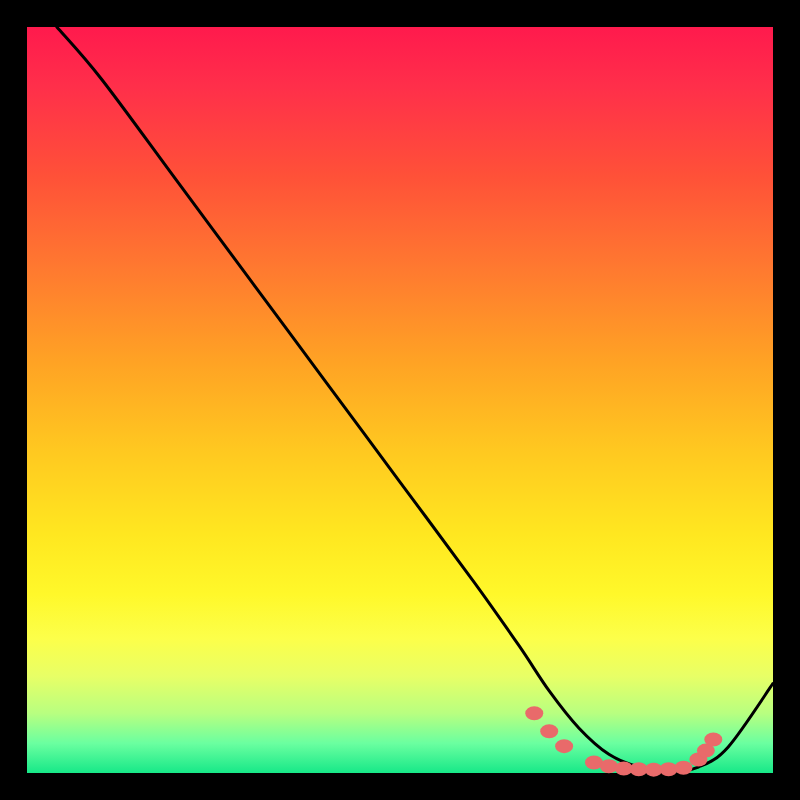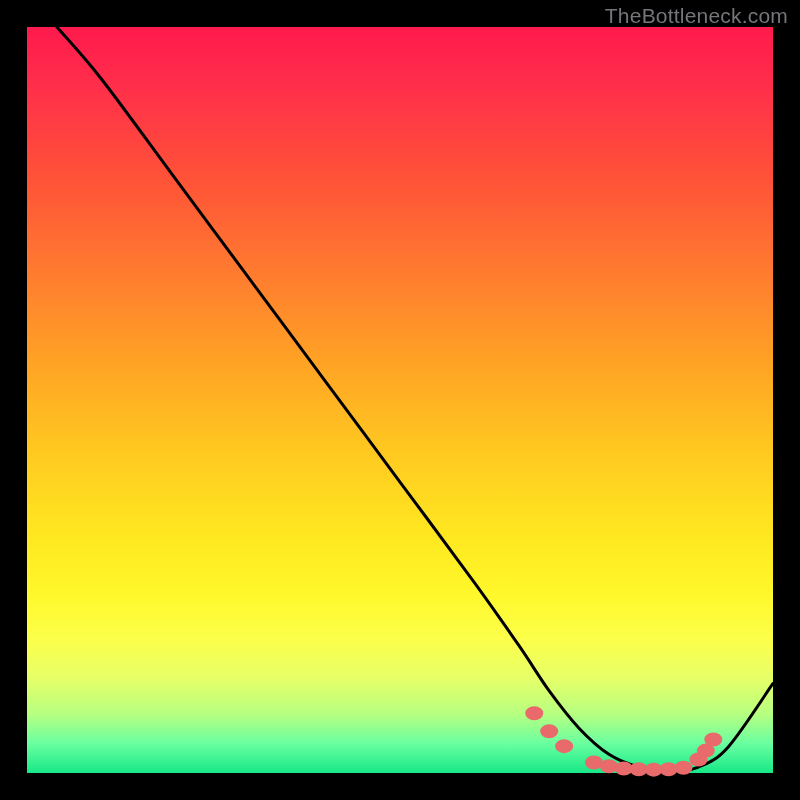--- a/index.html
+++ b/index.html
@@ -53,21 +53,20 @@
   .marker {
     fill: #e96a6a;
     stroke: none;
   }
 </style>
 </head>
 <body>
 
 <div class="wrapper">
   <div class="plot-area"></div>
-  <div class="watermark">TheBottleneck.com</div>
   <svg class="curve-svg" viewBox="0 0 746 746" preserveAspectRatio="none">
     <path id="curve-path" fill="none" stroke="#000000" stroke-width="3" stroke-linecap="round" stroke-linejoin="round" d="M 29.84 0.00 C 37.30 8.70, 54.71 26.73, 74.60 52.22 C 94.49 77.71, 124.33 119.36, 149.20 152.93 C 174.07 186.50, 198.93 220.07, 223.80 253.64 C 248.67 287.21, 273.53 320.78, 298.40 354.35 C 323.27 387.92, 348.13 421.49, 373.00 455.06 C 397.87 488.63, 427.71 528.42, 447.60 555.77 C 467.49 583.12, 479.93 601.15, 492.36 619.18 C 504.79 637.21, 512.25 650.26, 522.20 663.94 C 532.15 677.62, 542.09 690.67, 552.04 701.24 C 561.99 711.81, 571.93 720.88, 581.88 727.35 C 591.83 733.82, 601.77 737.17, 611.72 740.03 C 621.67 742.89, 631.61 744.51, 641.56 744.51 C 651.51 744.51, 661.45 744.13, 671.40 740.03 C 681.35 735.93, 688.81 733.82, 701.24 719.89 C 713.67 705.96, 738.54 667.05, 746.00 656.48"></path>
     <g id="markers-group">
         <ellipse cx="507.28" cy="686.32" rx="9" ry="7" class="marker"></ellipse>
         <ellipse cx="522.20" cy="704.22" rx="9" ry="7" class="marker"></ellipse>
         <ellipse cx="537.12" cy="719.14" rx="9" ry="7" class="marker"></ellipse>
         <ellipse cx="566.96" cy="735.56" rx="9" ry="7" class="marker"></ellipse>
         <ellipse cx="581.88" cy="739.29" rx="9" ry="7" class="marker"></ellipse>
         <ellipse cx="596.80" cy="741.52" rx="9" ry="7" class="marker"></ellipse>
         <ellipse cx="611.72" cy="742.27" rx="9" ry="7" class="marker"></ellipse>

